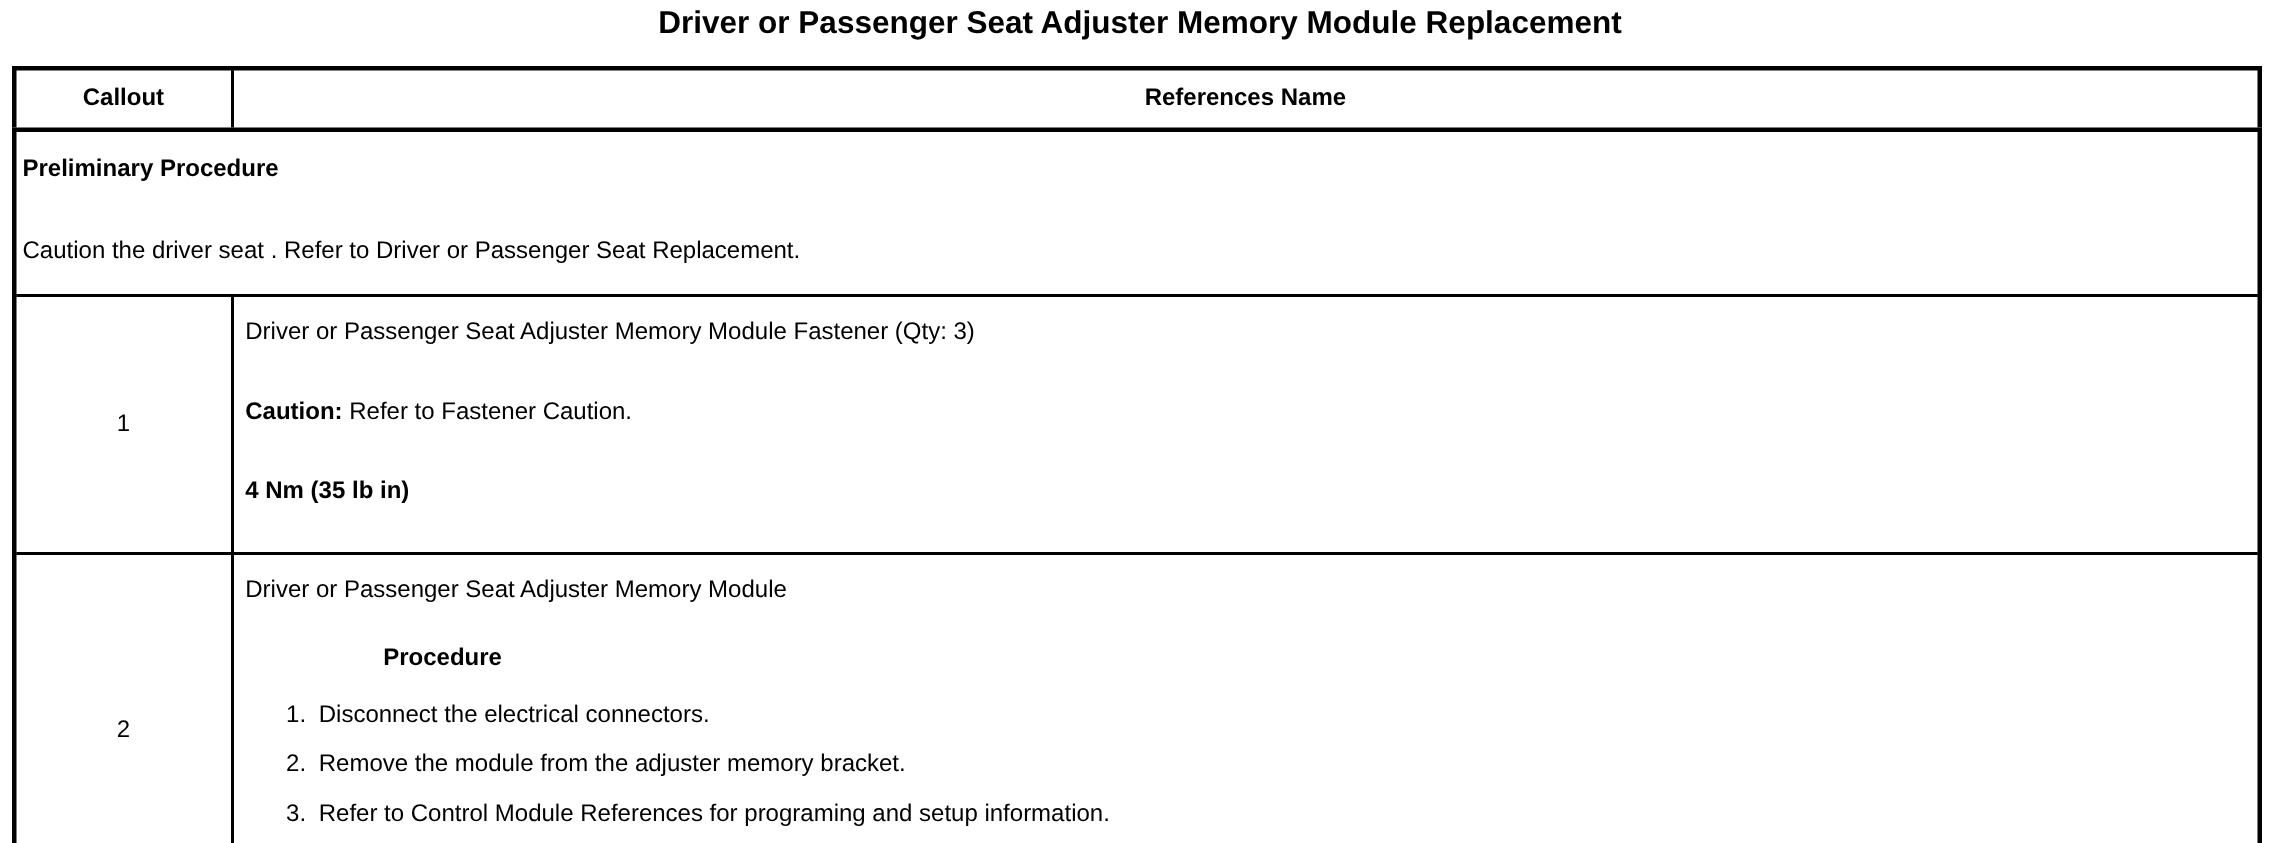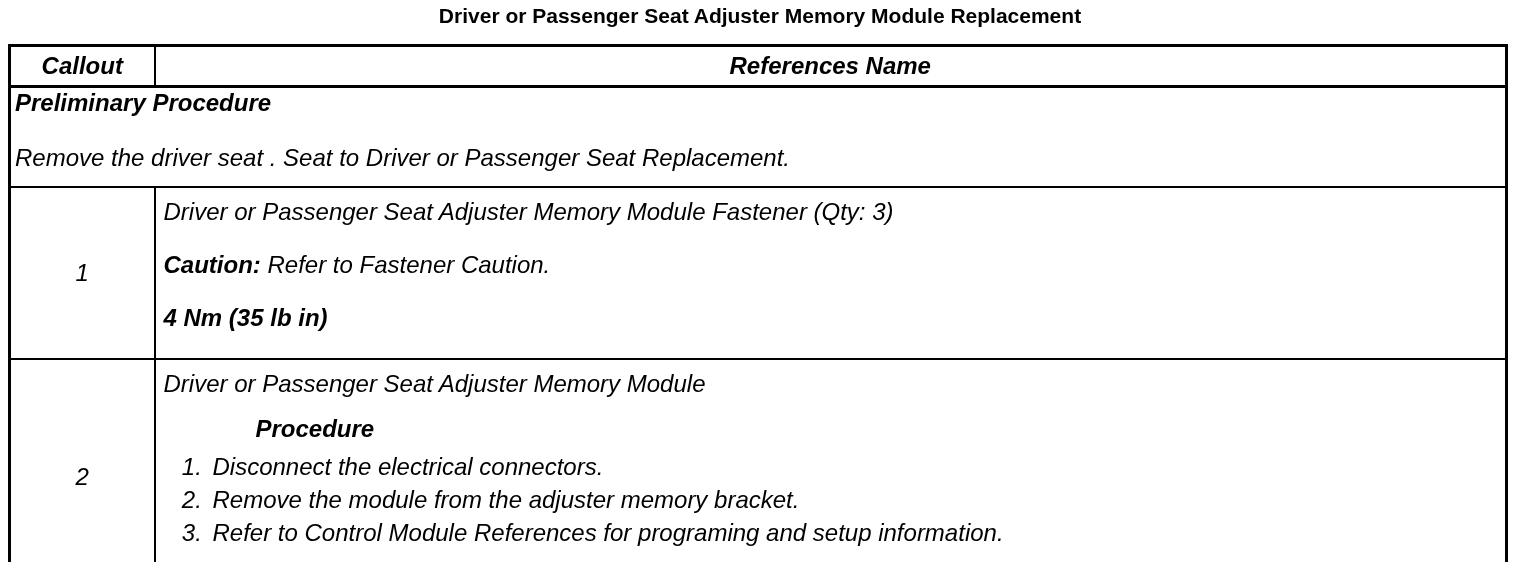--- a/index.html
+++ b/index.html
@@ -28,35 +28,34 @@
   table.doc-table {
     border-collapse: collapse;
     table-layout: fixed;
     width: 1500px;
     margin: 16px 0 0 8px;
     border: 3px solid #000000;
   }
   col.col-callout { width: 145px; }
   th, td {
     border: 2px solid #000000;
-    font-size: 24px;
+    font-size: 16px;
     vertical-align: top;
     padding: 0;
-    font-style: italic;
   }
   thead th {
     height: 38px;
     text-align: center;
     vertical-align: middle;
     font-weight: bold;
     border-bottom: 3px solid #000000;
   }
   .prelim-cell {
     height: 91px;
-    padding: 2px 4px 5px 4px;
+    padding: 12px 4px 5px 4px;
     line-height: 25px;
   }
   .prelim-cell .prelim-heading {
     margin: 0;
     font-weight: bold;
   }
   .prelim-cell .prelim-text {
     margin: 30px 0 0 0;
   }
   .callout-cell {
@@ -105,21 +104,21 @@
     <thead>
       <tr>
         <th>Callout</th>
         <th>References Name</th>
       </tr>
     </thead>
     <tbody>
       <tr>
         <td class="prelim-cell" colspan="2">
           <p class="prelim-heading">Preliminary Procedure</p>
-          <p class="prelim-text">Remove the driver seat . Seat to Driver or Passenger Seat Replacement.</p>
+          <p class="prelim-text">Caution the driver seat . Refer to Driver or Passenger Seat Replacement.</p>
         </td>
       </tr>
 
       <tr>
         <td class="callout-cell row-1-cell">1</td>
         <td class="content-cell row-1-cell">
           <p>Driver or Passenger Seat Adjuster Memory Module Fastener (Qty: 3)</p>
           <p><span class="bold">Caution:</span><span> Refer to Fastener Caution.</span></p>
           <p class="bold">4 Nm (35 lb in)</p>
         </td>

